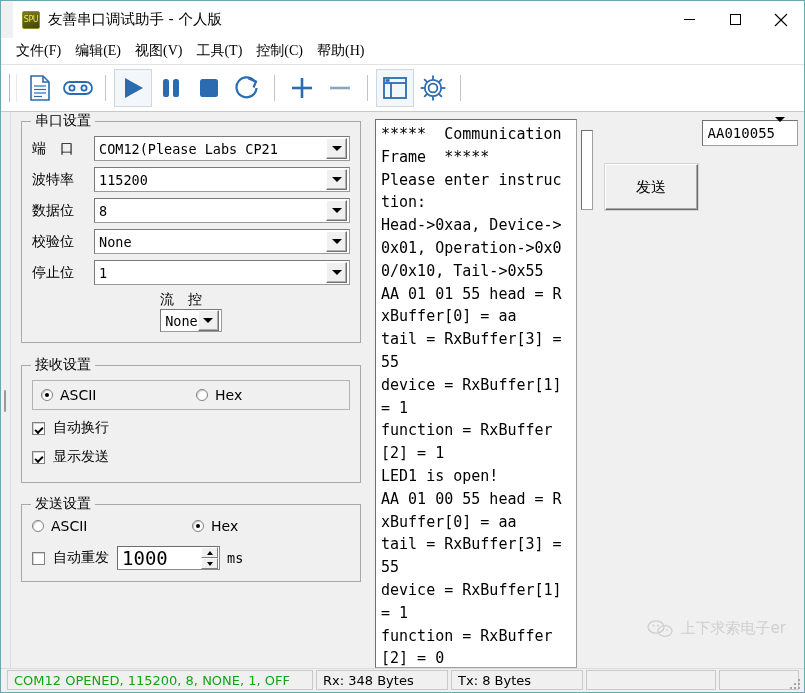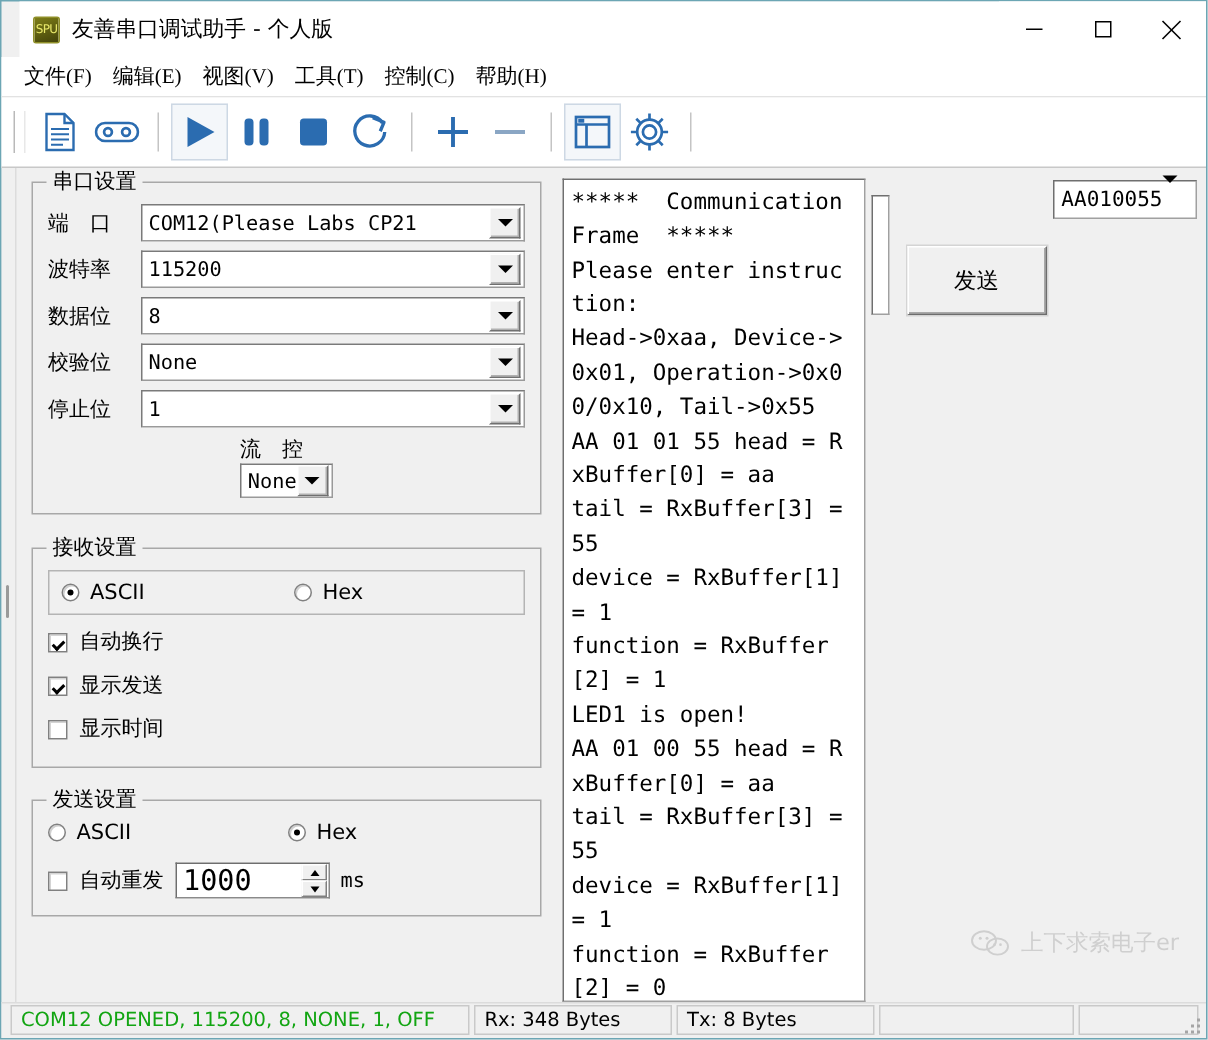--- a/index.html
+++ b/index.html
@@ -488,24 +488,20 @@
         </div>
 
         <div class="chkrow">
           <span class="chk on"></span>
           <span>自动换行</span>
         </div>
         <div class="chkrow">
           <span class="chk on"></span>
           <span>显示发送</span>
         </div>
-        <div class="chkrow">
-          <span class="chk"></span>
-          <span>显示时间</span>
-        </div>
       </div>
 
       <div class="group" style="margin-top:21px;padding:13px 10px 11px 10px;">
         <div class="group-title">发送设置</div>
 
         <div style="display:flex;align-items:center;margin-bottom:12px;">
           <div class="radio" style="width:160px;">
             <span class="dot"></span>
             <span>ASCII</span>
           </div>

